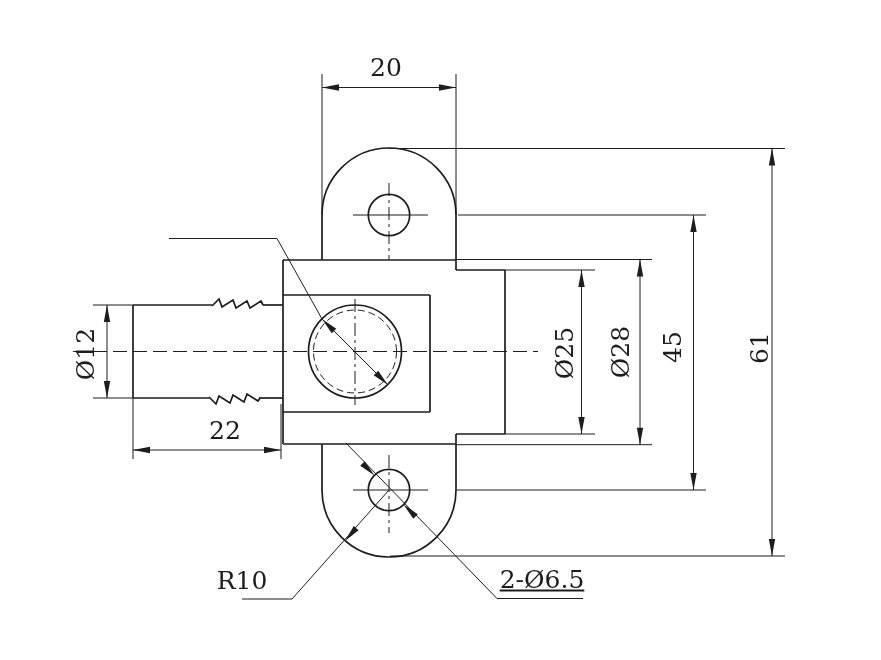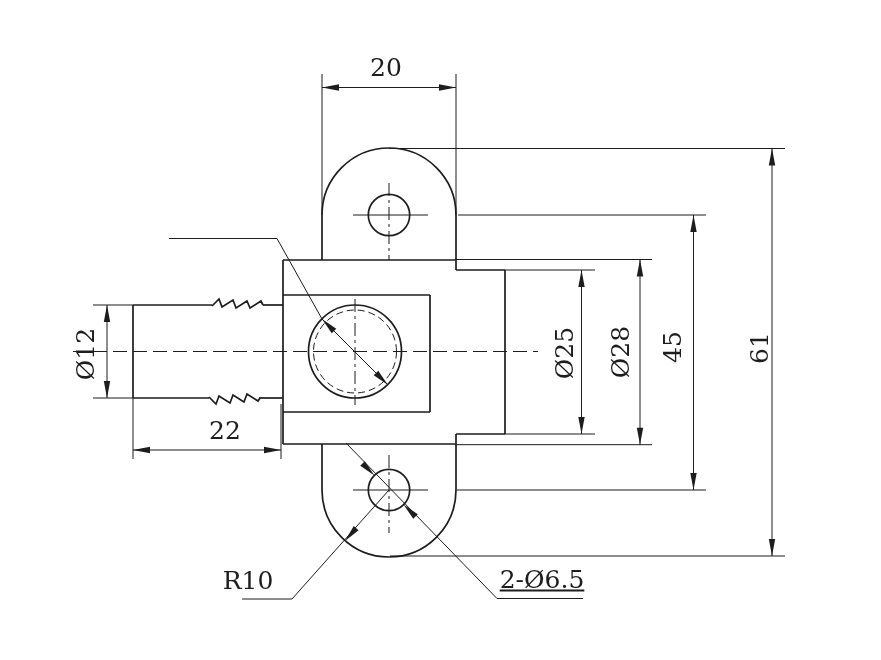--- a/index.html
+++ b/index.html
@@ -10,21 +10,21 @@
        transform:translate(-50%,-50%);}
   .lbl.rot{transform:translate(-50%,-50%) rotate(-90deg);}
   .lbl-lug-width{left:386px;top:67px;}
   .lbl-thread{left:218px;top:219px;}
   .lbl-barb-dia{left:85px;top:354px;}
   .lbl-barb-len{left:205px;top:430px;margin-left:20px;}
   .lbl-bore-dia{left:564px;top:353px;}
   .lbl-flange-dia{left:620px;top:352px;}
   .lbl-hole-spacing{left:672px;top:347px;}
   .lbl-overall{left:759px;top:348px;}
-  .lbl-radius{left:248px;top:580px;}
+  .lbl-radius{left:242px;top:580px;}
   .lbl-mount-holes{left:542px;top:579px;text-decoration:underline;}
 </style>
 </head>
 <body>
 
 <div class="stage">
   <svg id="cad" width="881" height="660" viewBox="0 0 881 660">
       <line x1="133" y1="305" x2="212" y2="305" stroke="#1d1d1d" stroke-width="1.7"></line>
       <line x1="263" y1="305" x2="283" y2="305" stroke="#1d1d1d" stroke-width="1.7"></line>
       <line x1="133" y1="398" x2="209" y2="398" stroke="#1d1d1d" stroke-width="1.7"></line>

